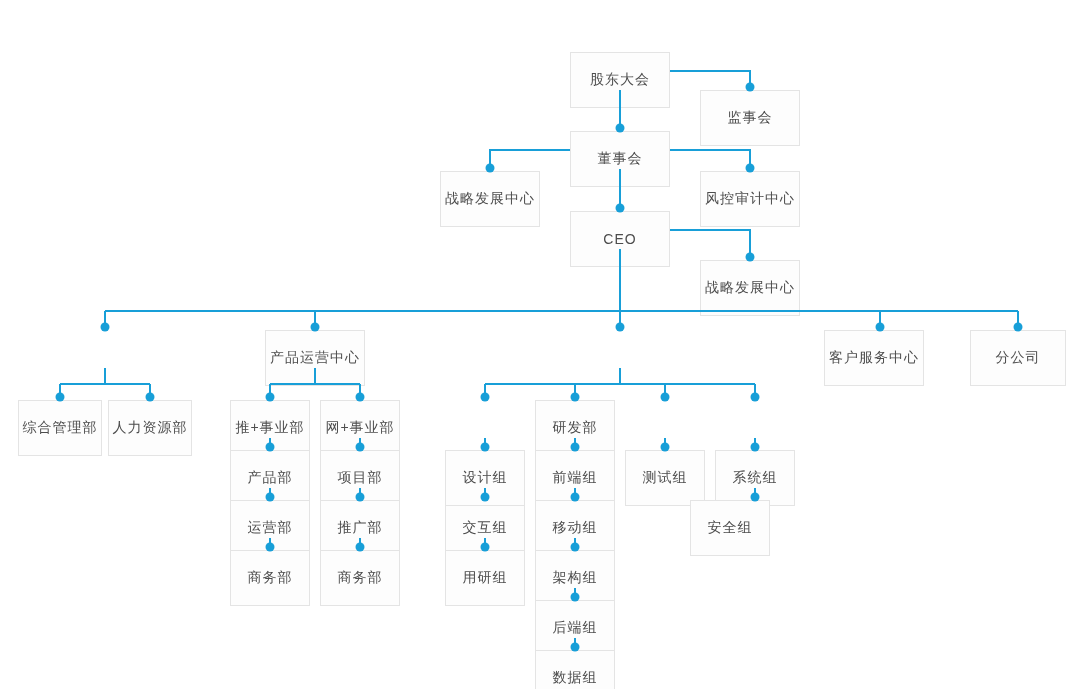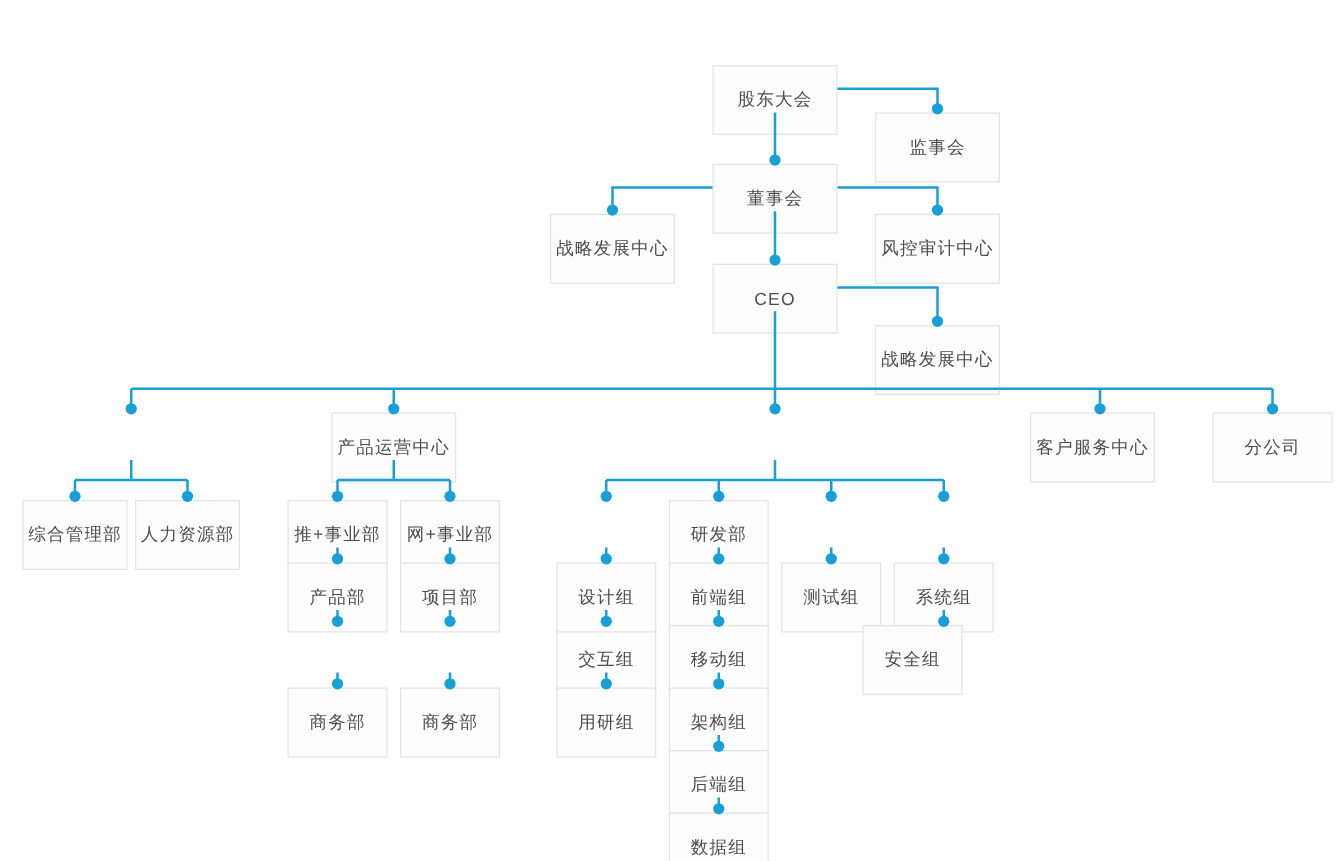--- a/index.html
+++ b/index.html
@@ -95,20 +95,22 @@
   <div class="node" style="left:824px;top:330px;width:100px">客户服务中心</div>
   <div class="node" style="left:970px;top:330px;width:96px">分公司</div>
 
   <div class="node" style="left:108px;top:400px;width:84px">人力资源部</div>
   <div class="node" style="left:18px;top:400px;width:84px">综合管理部</div>
 
   <div class="node" style="left:230px;top:400px;width:80px">推+事业部</div>
   <div class="node" style="left:320px;top:400px;width:80px">网+事业部</div>
   <div class="node" style="left:230px;top:450px;width:80px">产品部</div>
   <div class="node" style="left:320px;top:450px;width:80px">项目部</div>
+  <div class="node" style="left:230px;top:500px;width:80px">运营部</div>
+  <div class="node" style="left:320px;top:500px;width:80px">推广部</div>
   <div class="node" style="left:230px;top:550px;width:80px">商务部</div>
   <div class="node" style="left:320px;top:550px;width:80px">商务部</div>
 
   <div class="node" style="left:535px;top:400px;width:80px">研发部</div>
 
   <div class="node" style="left:445px;top:500px;width:80px">交互组</div>
   <div class="node" style="left:445px;top:450px;width:80px">设计组</div>
   <div class="node" style="left:445px;top:550px;width:80px">用研组</div>
 
   <div class="node" style="left:535px;top:450px;width:80px">前端组</div>

